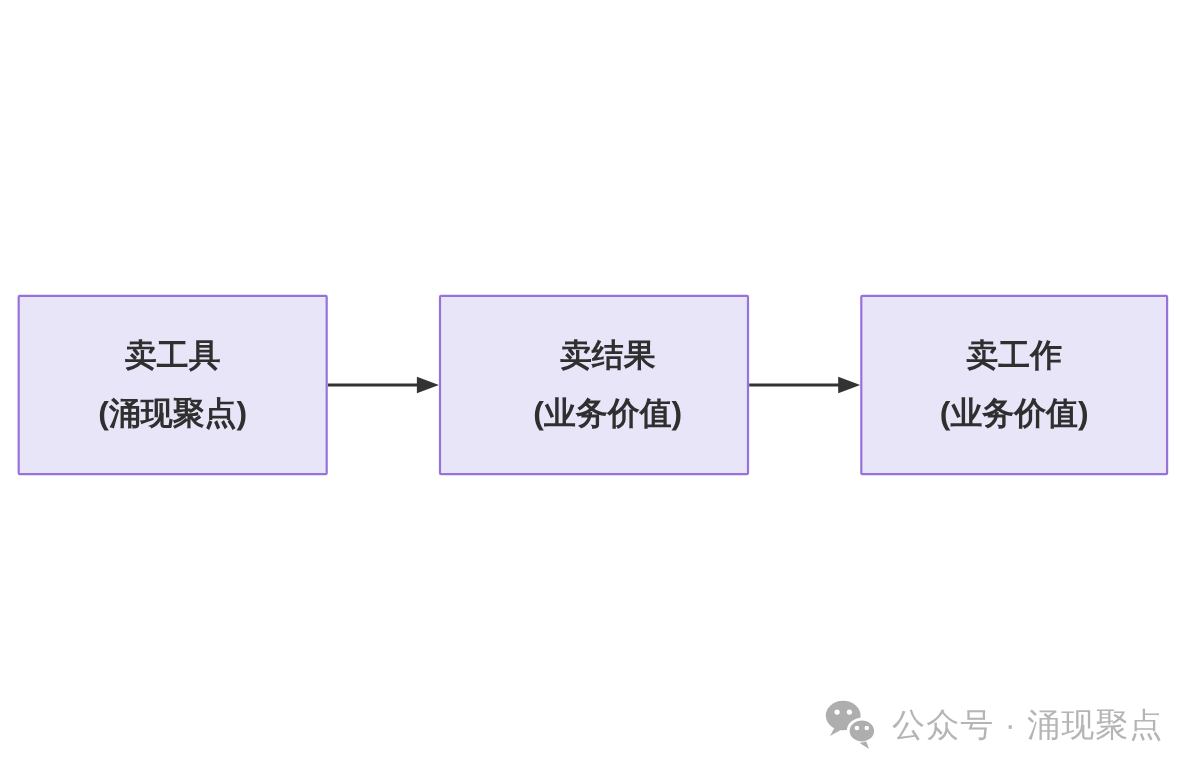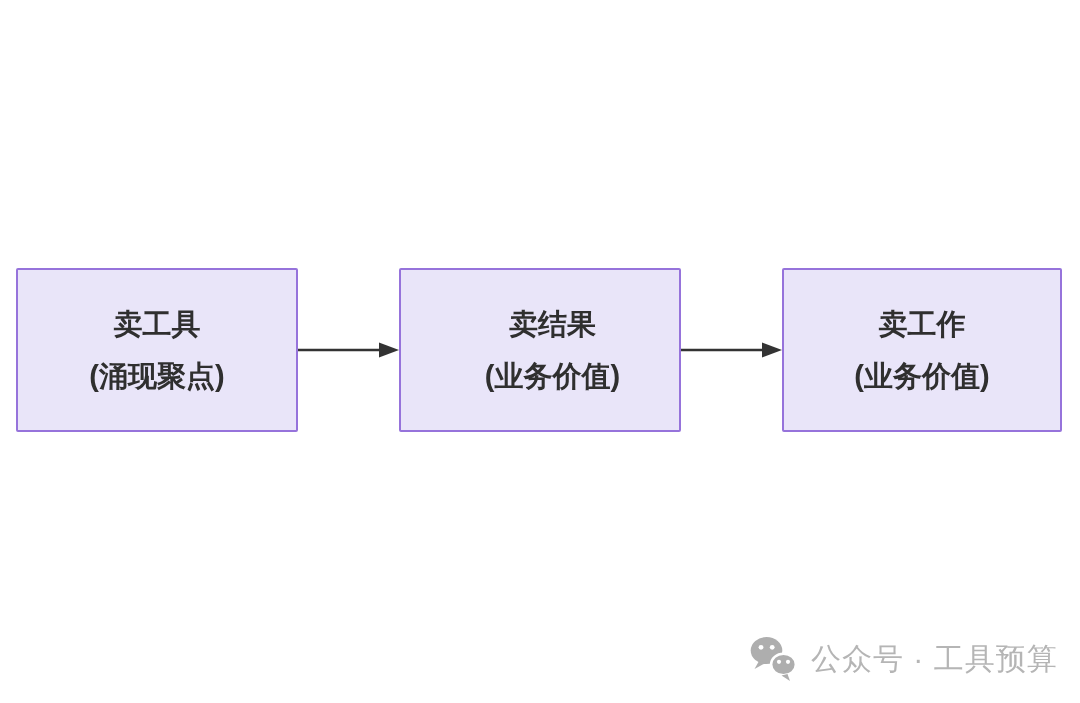--- a/index.html
+++ b/index.html
@@ -114,16 +114,16 @@
       <circle cx="12" cy="11.3" r="2.4" fill="#ffffff"></circle>
       <circle cx="23.2" cy="11.3" r="2.4" fill="#ffffff"></circle>
 
       <g>
         <ellipse cx="34.5" cy="28.5" rx="12.4" ry="10.8" fill="#aeaeae" stroke="#ffffff" stroke-width="2.6"></ellipse>
         <path d="M38.5,38 L41,45 L32.5,39.5 Z" fill="#aeaeae"></path>
       </g>
       <circle cx="30" cy="25.8" r="2.1" fill="#ffffff"></circle>
       <circle cx="39" cy="25.8" r="2.1" fill="#ffffff"></circle>
     </svg>
-    <span class="watermark-text">公众号 · 工具预算</span>
+    <span class="watermark-text">公众号 · 涌现聚点</span>
   </div>
 
 </div>
 
 </body></html>

